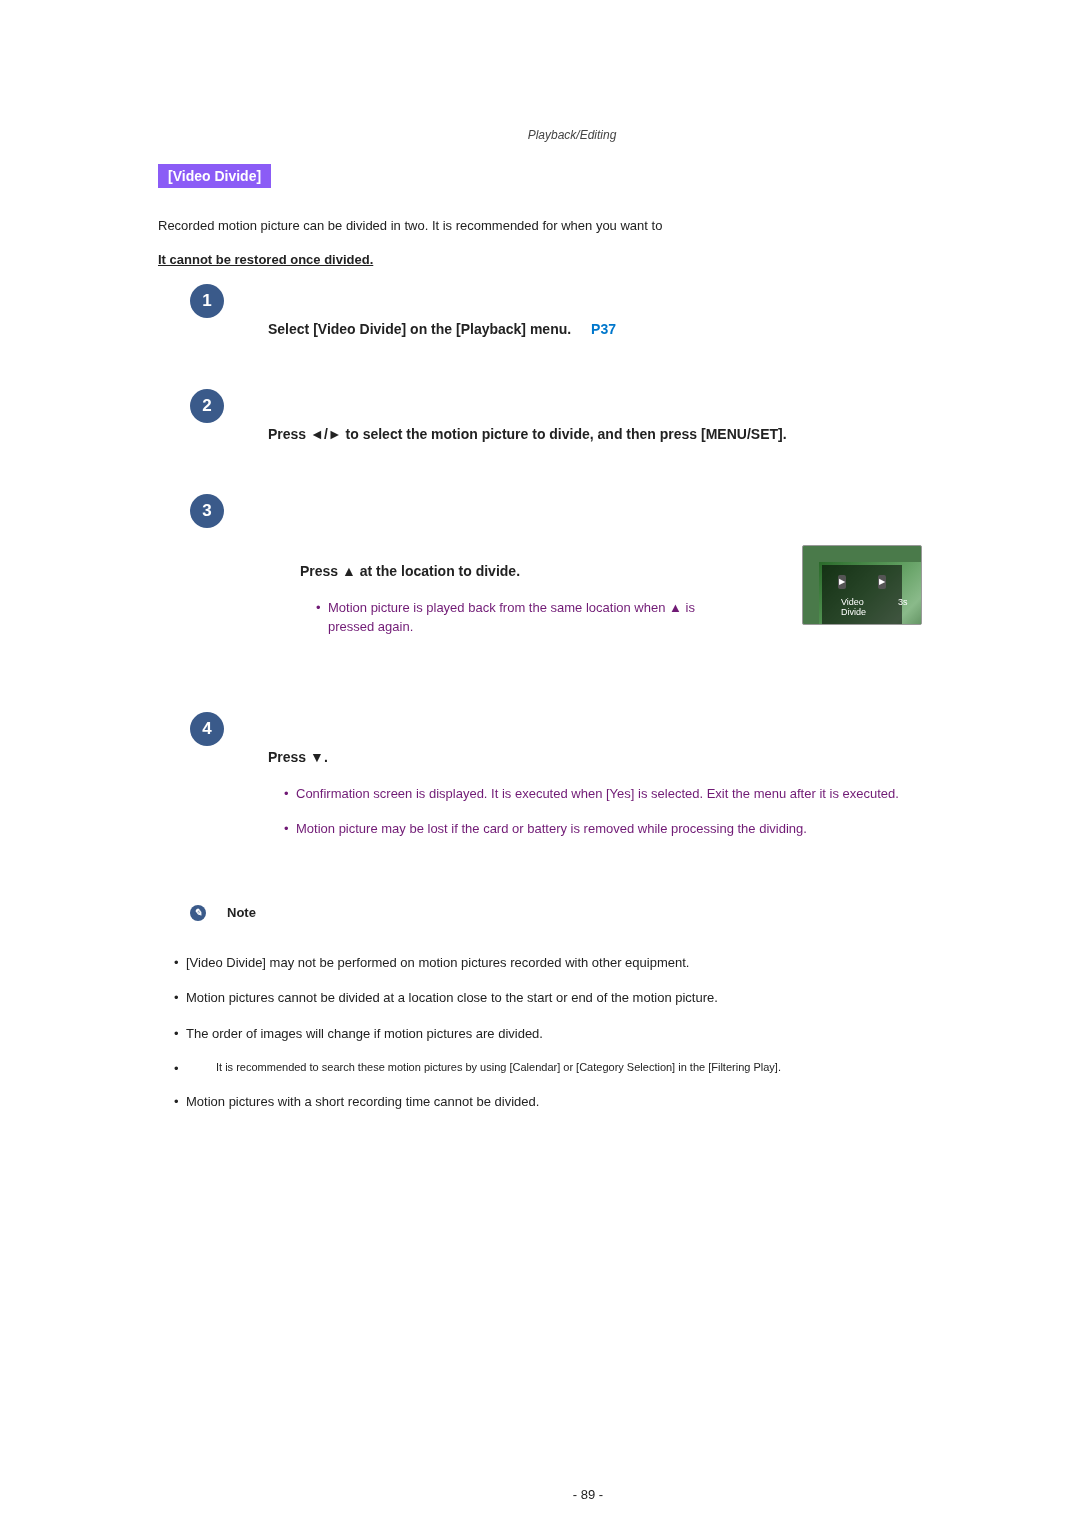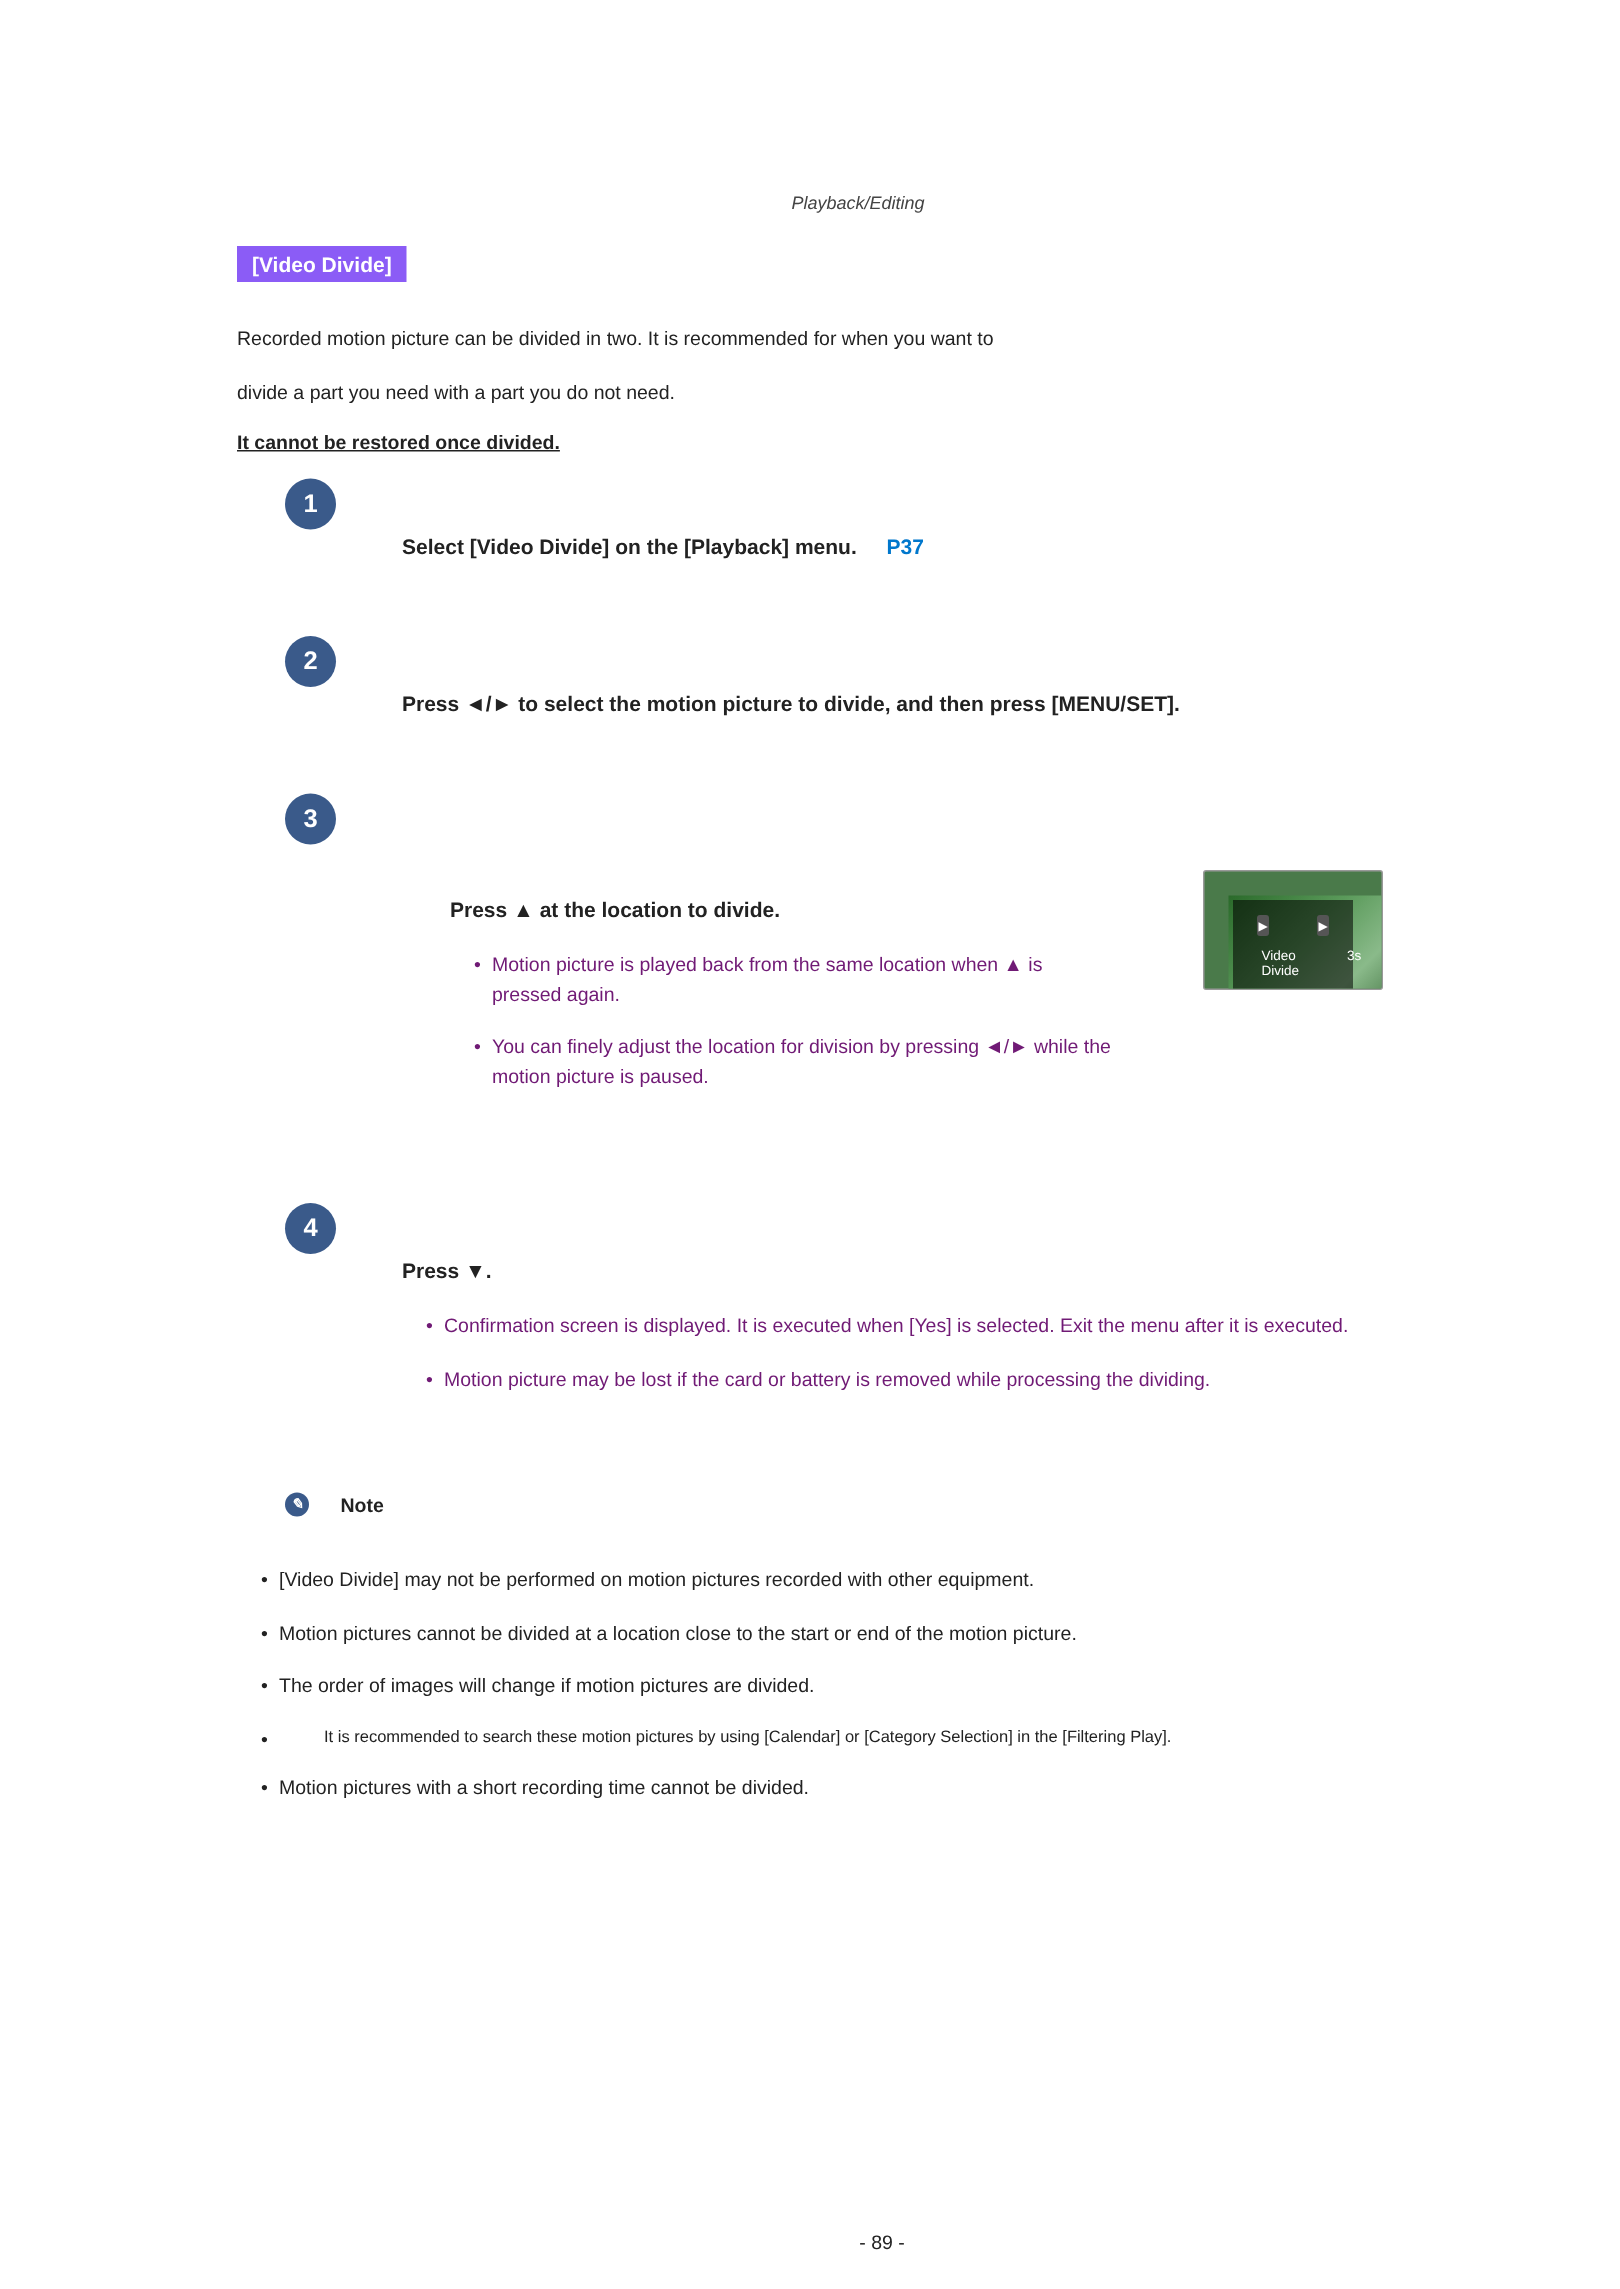--- a/index.html
+++ b/index.html
@@ -218,21 +218,20 @@
 <div class="page-container">
 
   
   <div class="section-label">Playback/Editing</div>
 
   
   <div class="section-header">[Video Divide]</div>
 
   
   <p class="intro-text">Recorded motion picture can be divided in two. It is recommended for when you want to</p>
-  <p class="intro-text">divide a part you need with a part you do not need.</p>
   <p class="intro-bold">It cannot be restored once divided.</p>
 
   
   <div class="steps-container">
 
     <div class="step-row">
       <div class="step-number">1</div>
       <div class="step-content">
         <div class="step-title">
           Select [Video Divide] on the [Playback] menu. <span class="link">P37</span>
@@ -248,21 +247,20 @@
     </div>
 
     <div class="step-row">
       <div class="step-number">3</div>
       <div class="step-content">
         <div class="step3-row">
           <div class="step3-content">
             <div class="step-title">Press ▲ at the location to divide.</div>
             <ul class="bullet-list">
               <li>Motion picture is played back from the same location when ▲ is pressed again.</li>
-              <li>You can finely adjust the location for division by pressing ◄/► while the motion picture is paused.</li>
             </ul>
           </div>
 
           <div class="step3-image">
             <div class="img-inner"></div>
             <div class="img-overlay">
               <span>Video Divide</span>
               <span>3s</span>
             </div>
             <div class="img-bottom">

